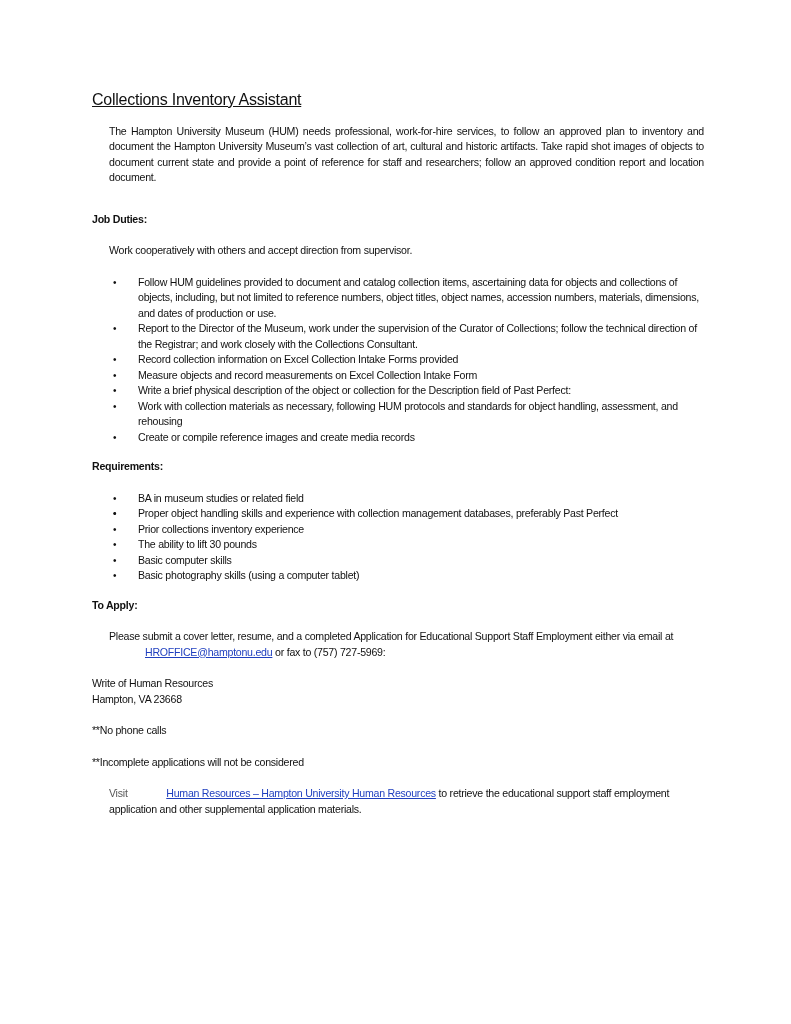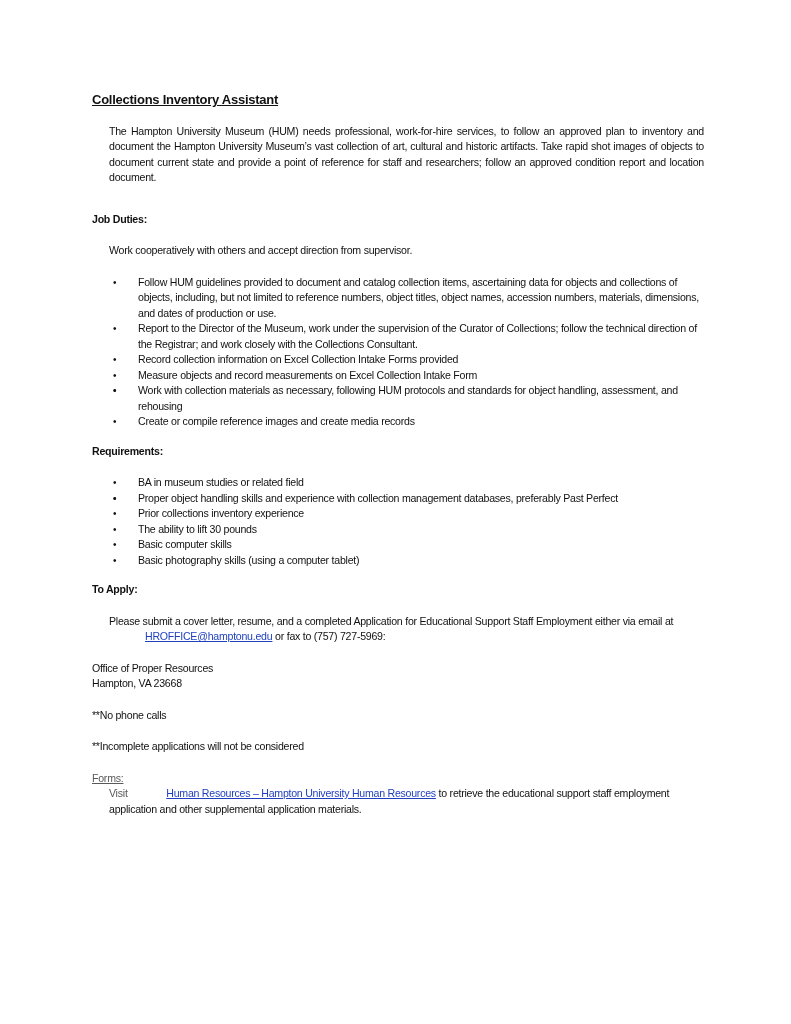--- a/index.html
+++ b/index.html
@@ -18,24 +18,24 @@
     .page {
       position: absolute;
       left: 92px;
       top: 92px;
       width: 612px;
       font-size: 10.6px;
       line-height: 15.5px;
       letter-spacing: -0.25px;
     }
     .title {
-      font-weight: bold;
+      font-weight: normal;
       text-decoration: underline;
       margin: 0 0 16px 0;
-      font-size: 13px;
+      font-size: 16px;
     }
     .heading {
       font-weight: bold;
       margin: 0 0 16px 0;
     }
     p {
       margin: 0 0 16px 17px;
     }
     .justify {
       text-align: justify;
@@ -93,44 +93,43 @@
   <div class="spacer-after-desc"></div>
 
   <div class="heading">Job Duties:</div>
   <p>Work cooperatively with others and accept direction from supervisor.</p>
 
   <ul>
     <li><span class="bullet">•</span><span>Follow HUM guidelines provided to document and catalog collection items, ascertaining data for objects and collections of objects, including, but not limited to reference numbers, object titles, object names, accession numbers, materials, dimensions, and dates of production or use.</span></li>
     <li><span class="bullet">•</span><span>Report to the Director of the Museum, work under the supervision of the Curator of Collections; follow the technical direction of the Registrar; and work closely with the Collections Consultant.</span></li>
     <li><span class="bullet">•</span><span>Record collection information on Excel Collection Intake Forms provided</span></li>
     <li><span class="bullet">•</span><span>Measure objects and record measurements on Excel Collection Intake Form</span></li>
-    <li><span class="bullet">•</span></li>
+    <li><span class="bullet">•</span><span>Write a brief physical description of the object or collection for the Description field of Past Perfect:</span></li>
     <li><span class="bullet">•</span><span>Work with collection materials as necessary, following HUM protocols and standards for object handling, assessment, and rehousing</span></li>
     <li><span class="bullet">•</span><span>Create or compile reference images and create media records</span></li>
   </ul>
 
   <div class="heading">Requirements:</div>
 
   <ul>
     <li><span class="bullet">•</span><span>BA in museum studies or related field</span></li>
     <li><span class="bullet">•</span></li>
     <li><span class="bullet">•</span><span>Proper object handling skills and experience with collection management databases, preferably Past Perfect</span></li>
     <li><span class="bullet">•</span><span>Prior collections inventory experience</span></li>
     <li><span class="bullet">•</span><span>The ability to lift 30 pounds</span></li>
     <li><span class="bullet">•</span><span>Basic computer skills</span></li>
     <li><span class="bullet">•</span><span>Basic photography skills (using a computer tablet)</span></li>
   </ul>
 
   <div class="heading">To Apply:</div>
   <p><span>Please submit a cover letter, resume, and a completed Application for Educational Support Staff Employment either via email at </span><a class="link" href="#">HROFFICE@hamptonu.edu</a><span> or fax to (757) 727-5969:</span></p>
 
   <div class="address">
-    <p>Office of Proper Resources</p>
+    <p>Write of Human Resources</p>
     <p>Hampton, VA 23668</p>
   </div>
 
   <p class="note">**No phone calls</p>
   <p class="note">**Incomplete applications will not be considered</p>
 
-  <p class="forms-heading">Forms:</p>
   <p><span class="visit-word">Visit </span><a class="link" href="#">Human Resources – Hampton University Human Resources</a><span> to retrieve the educational support staff employment application and other supplemental application materials.</span></p>
 
 </div>
 
 </body></html>

